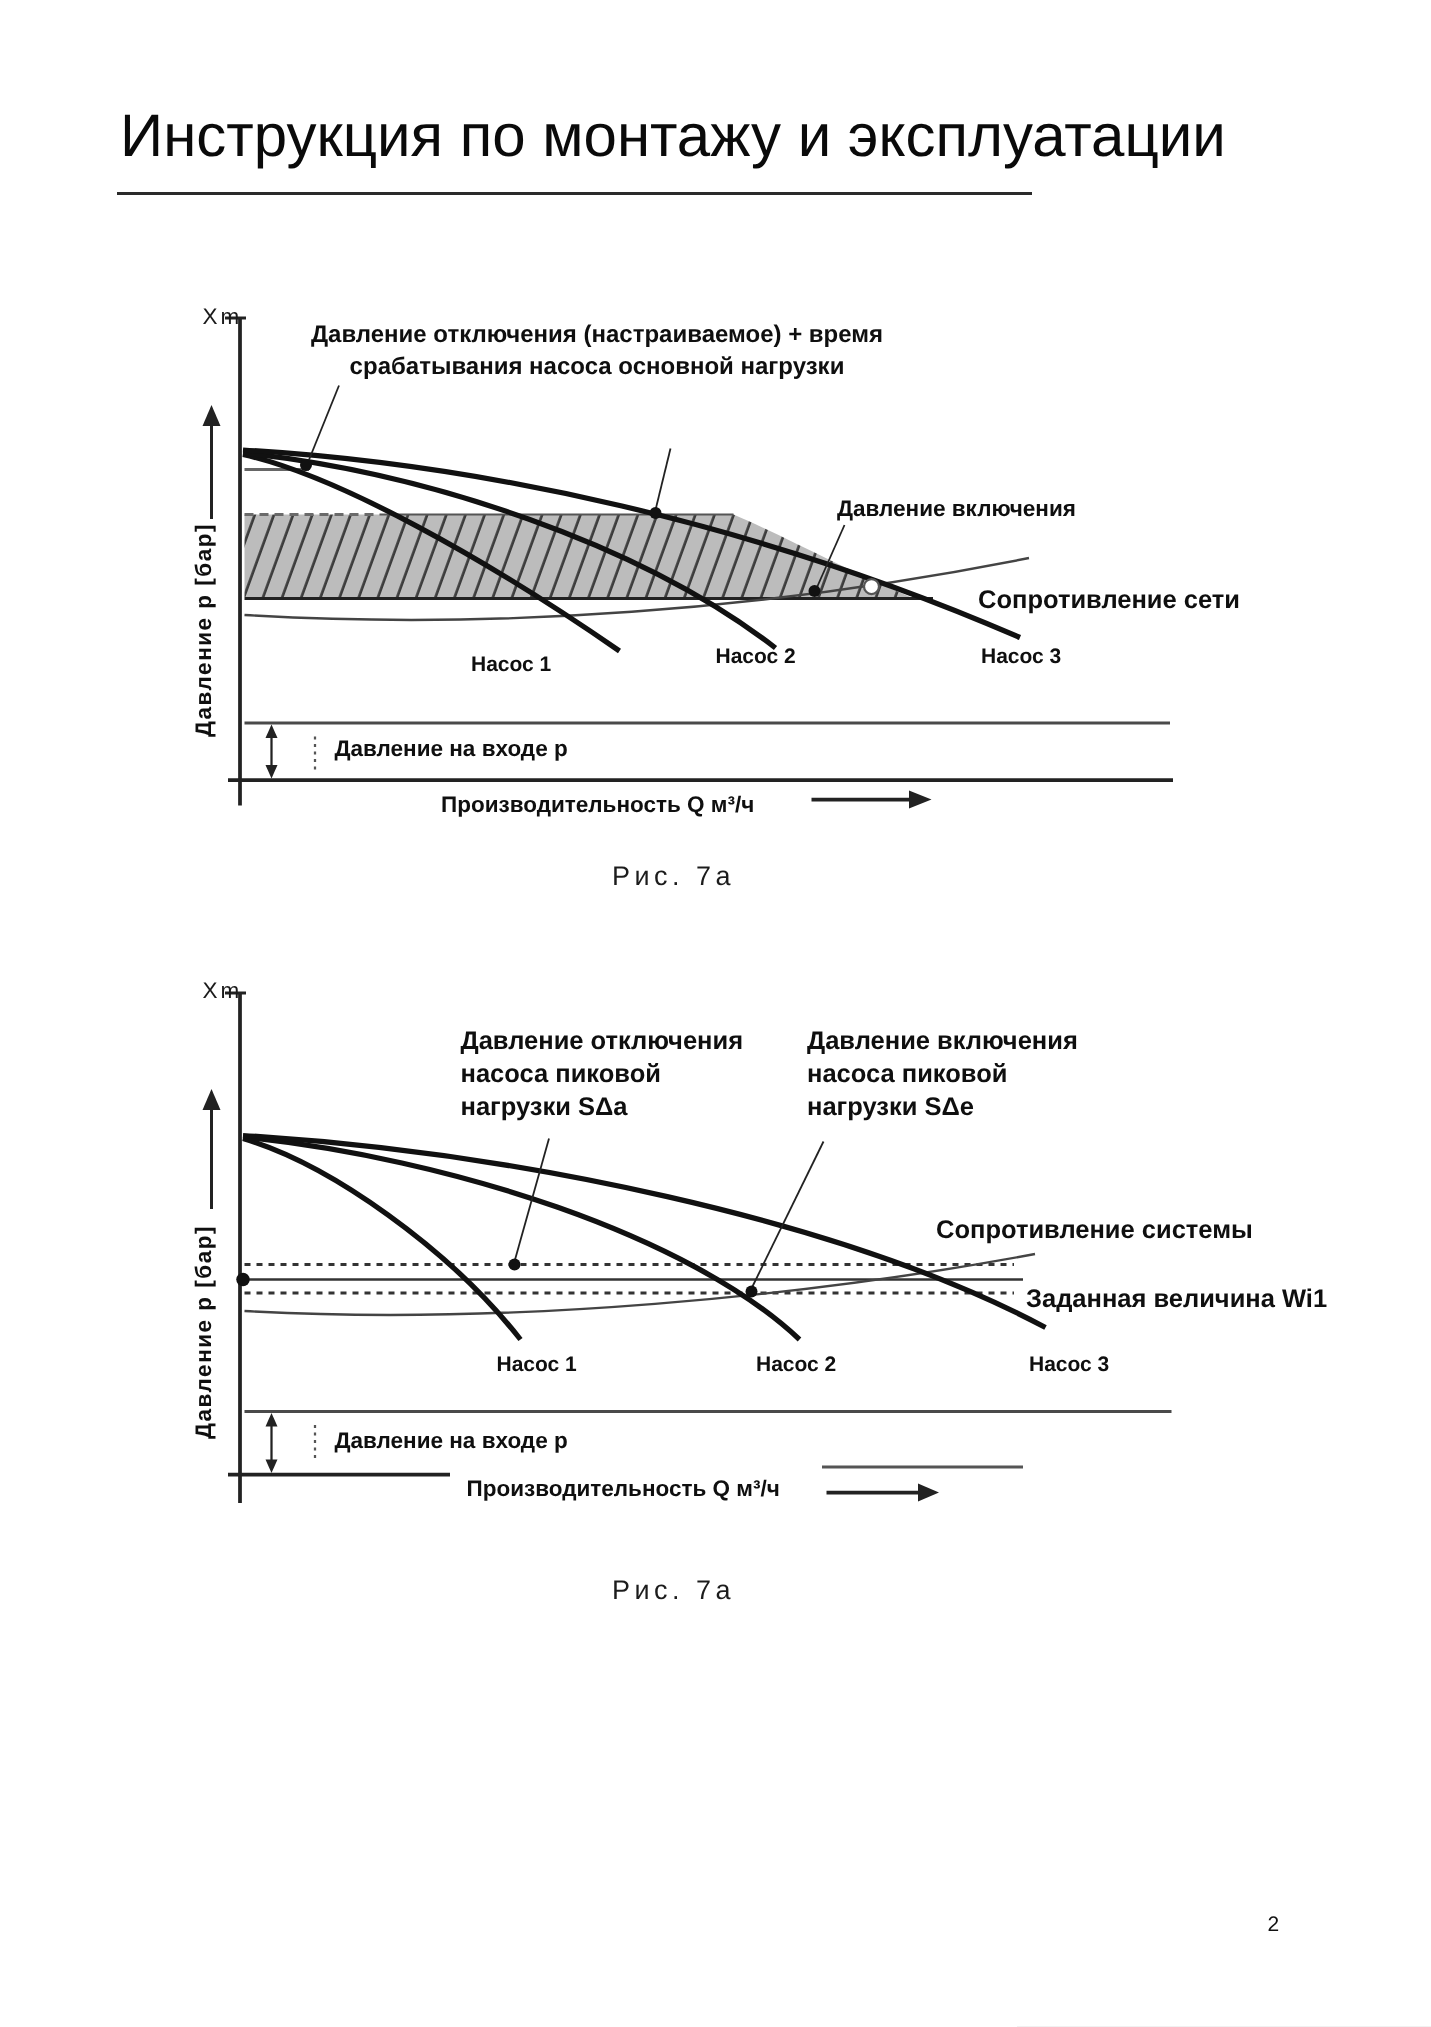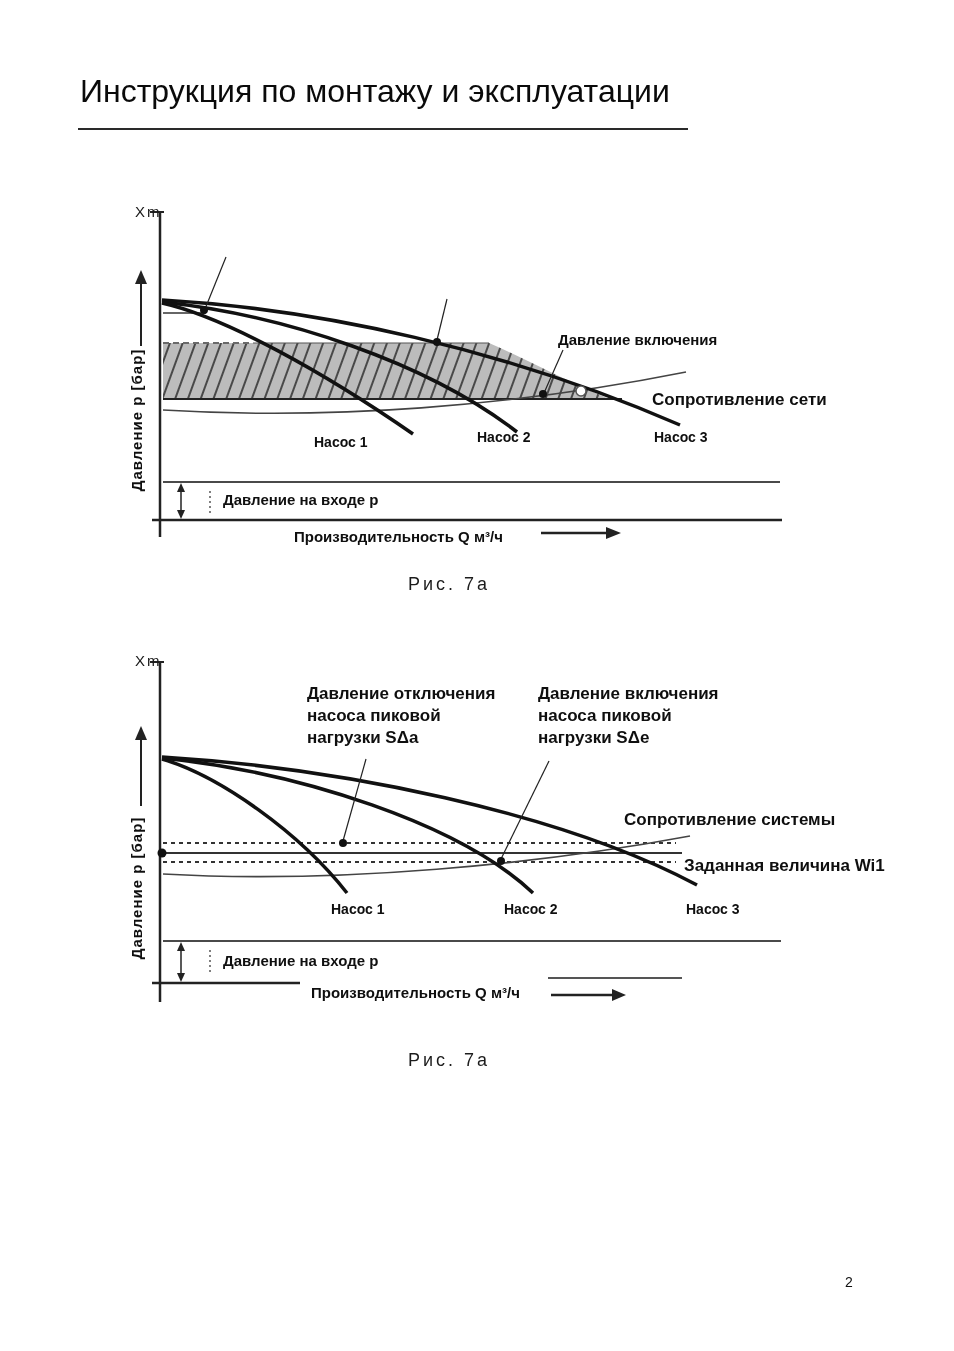--- a/index.html
+++ b/index.html
@@ -2,21 +2,21 @@
 <html><head>
 <meta charset="utf-8">
 <style>
   html,body{margin:0;padding:0;background:#e8e8e8;}
   .page{
     position:relative;width:954px;height:1351px;margin:0 auto;
     background:#ffffff;overflow:hidden;
     font-family:"Liberation Sans",sans-serif;color:#111;
   }
   .title{
-    position:absolute;left:80px;top:74px;font-size:32px;line-height:34px;
+    position:absolute;left:80px;top:74px;font-size:40px;line-height:34px;
     color:#0a0a0a;letter-spacing:0px;white-space:nowrap;
   }
   .header-rule{position:absolute;left:78px;top:128px;width:610px;height:2px;background:#2a2a2a;}
   .logo-box{
     position:absolute;left:698px;top:60px;width:160px;height:60px;
     border:4px solid #0a0a0a;background:#fff;display:flex;align-items:center;justify-content:center;
   }
   .logo-text{
     font-size:46px;font-weight:bold;font-style:italic;letter-spacing:-3px;
     color:#0a0a0a;transform:scaleY(1.05);
@@ -130,20 +130,22 @@
       <line x1="210" y1="950" x2="210" y2="973" stroke="#555" stroke-width="1.5" stroke-dasharray="2 3"></line>
 
       <line x1="551" y1="995" x2="612" y2="995" stroke="#222" stroke-width="2.5"></line>
       <polygon points="612,989 626,995 612,1001" fill="#222"></polygon>
     </g>
   </svg>
 
   <div class="xm" style="left:124px;top:203px;">Xm</div>
   <div class="vlabel" style="left:136px;top:420px;">Давление p [бар]</div>
 
+  <div class="lbl lbl-md pre center" style="left:183px;top:213px;width:430px;">Давление отключения (настраиваемое) + время
+срабатывания насоса основной нагрузки</div>
   <div class="lbl" style="left:558px;top:331px;">Давление включения</div>
   <div class="lbl lbl-lg" style="left:652px;top:390px;">Сопротивление сети</div>
   <div class="lbl lbl-sm" style="left:314px;top:434px;">Насос 1</div>
   <div class="lbl lbl-sm" style="left:477px;top:429px;">Насос 2</div>
   <div class="lbl lbl-sm" style="left:654px;top:429px;">Насос 3</div>
   <div class="lbl" style="left:223px;top:491px;">Давление на входе p</div>
   <div class="lbl" style="left:294px;top:528px;">Производительность Q м³/ч</div>
   <div class="caption" style="left:408px;top:574px;">Рис. 7a</div>
 
   <div class="xm" style="left:124px;top:652px;">Xm</div>

